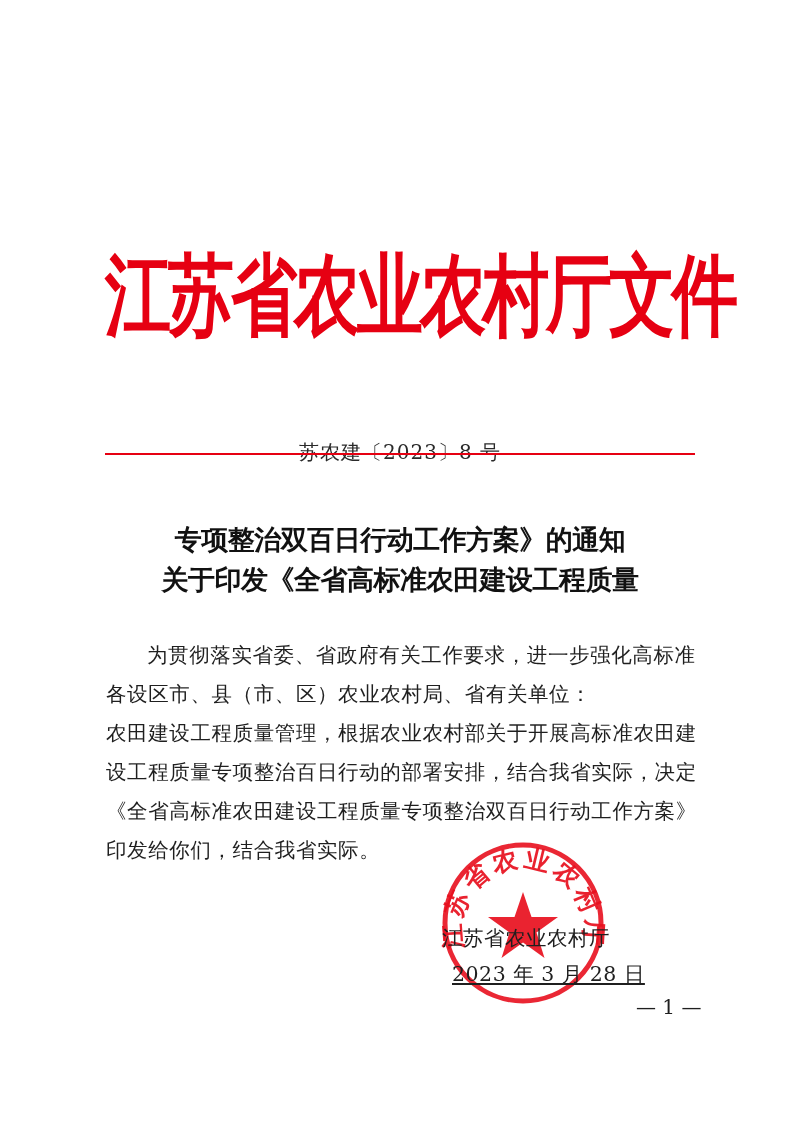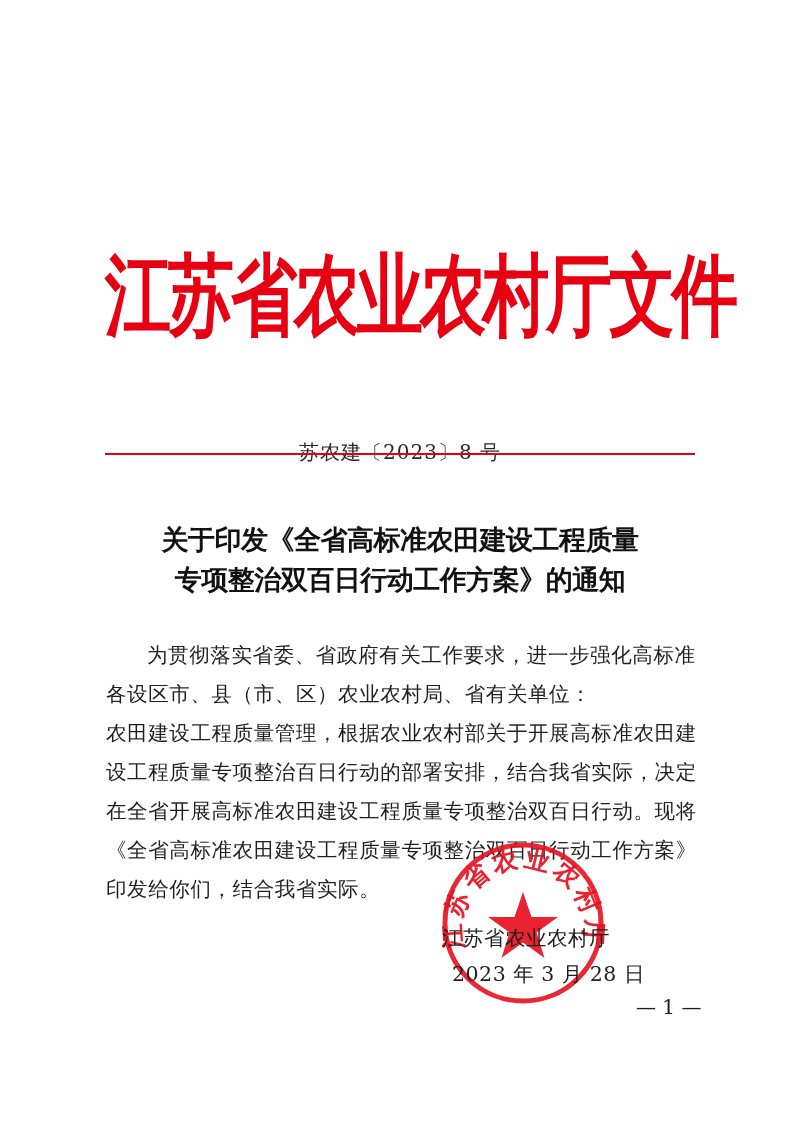--- a/index.html
+++ b/index.html
@@ -89,21 +89,21 @@
       left: 440px;
       top: 920px;
       width: 200px;
       font-size: 20.5px;
       line-height: 36px;
       color: #1f1f1f;
       letter-spacing: 0.5px;
     }
     .signature .sig-line { display: block; white-space: nowrap; }
     .signature .org { padding-left: 2px; }
-    .signature .date { padding-left: 12px; }
+    .signature .date { padding-left: 12px; text-decoration: underline; }
     .page-number {
       position: absolute;
       left: 636px;
       top: 992px;
       font-size: 20px;
       line-height: 30px;
       color: #1f1f1f;
       white-space: nowrap;
     }
   </style>
@@ -112,30 +112,29 @@
 
 <div>
 
   <div class="masthead">江苏省农业农村厅文件</div>
 
   <div class="doc-number">苏农建〔2023〕8 号</div>
 
   <div class="red-rule"></div>
 
   <div class="title">
+    <span class="line">专项整治双百日行动工作方案》的通知</span>
     <span class="line">关于印发《全省高标准农田建设工程质量</span>
-    <span class="line">专项整治双百日行动工作方案》的通知</span>
   </div>
 
   <div class="body-text">
     <span class="p-line indent">为贯彻落实省委、省政府有关工作要求，进一步强化高标准</span>
     <span class="p-line">各设区市、县（市、区）农业农村局、省有关单位：</span>
     <span class="p-line">农田建设工程质量管理，根据农业农村部关于开展高标准农田建</span>
     <span class="p-line">设工程质量专项整治百日行动的部署安排，结合我省实际，决定</span>
-    <span class="p-line">在全省开展高标准农田建设工程质量专项整治双百日行动。现将</span>
     <span class="p-line">《全省高标准农田建设工程质量专项整治双百日行动工作方案》</span>
     <span class="p-line">印发给你们，结合我省实际。</span>
   </div>
 
   <svg class="seal" viewBox="0 0 166 166" xmlns="http://www.w3.org/2000/svg">
     <defs>
       <path id="sealArc" d="M 28 118 A 62 62 0 1 1 138 118" fill="none"></path>
     </defs>
     <circle cx="83" cy="83" r="78" fill="none" stroke="#e8101e" stroke-width="5" opacity="0.9"></circle>
     <text font-family="DejaVu Serif, serif" font-weight="bold" font-size="25" fill="#e8101e" opacity="0.92" letter-spacing="4">

